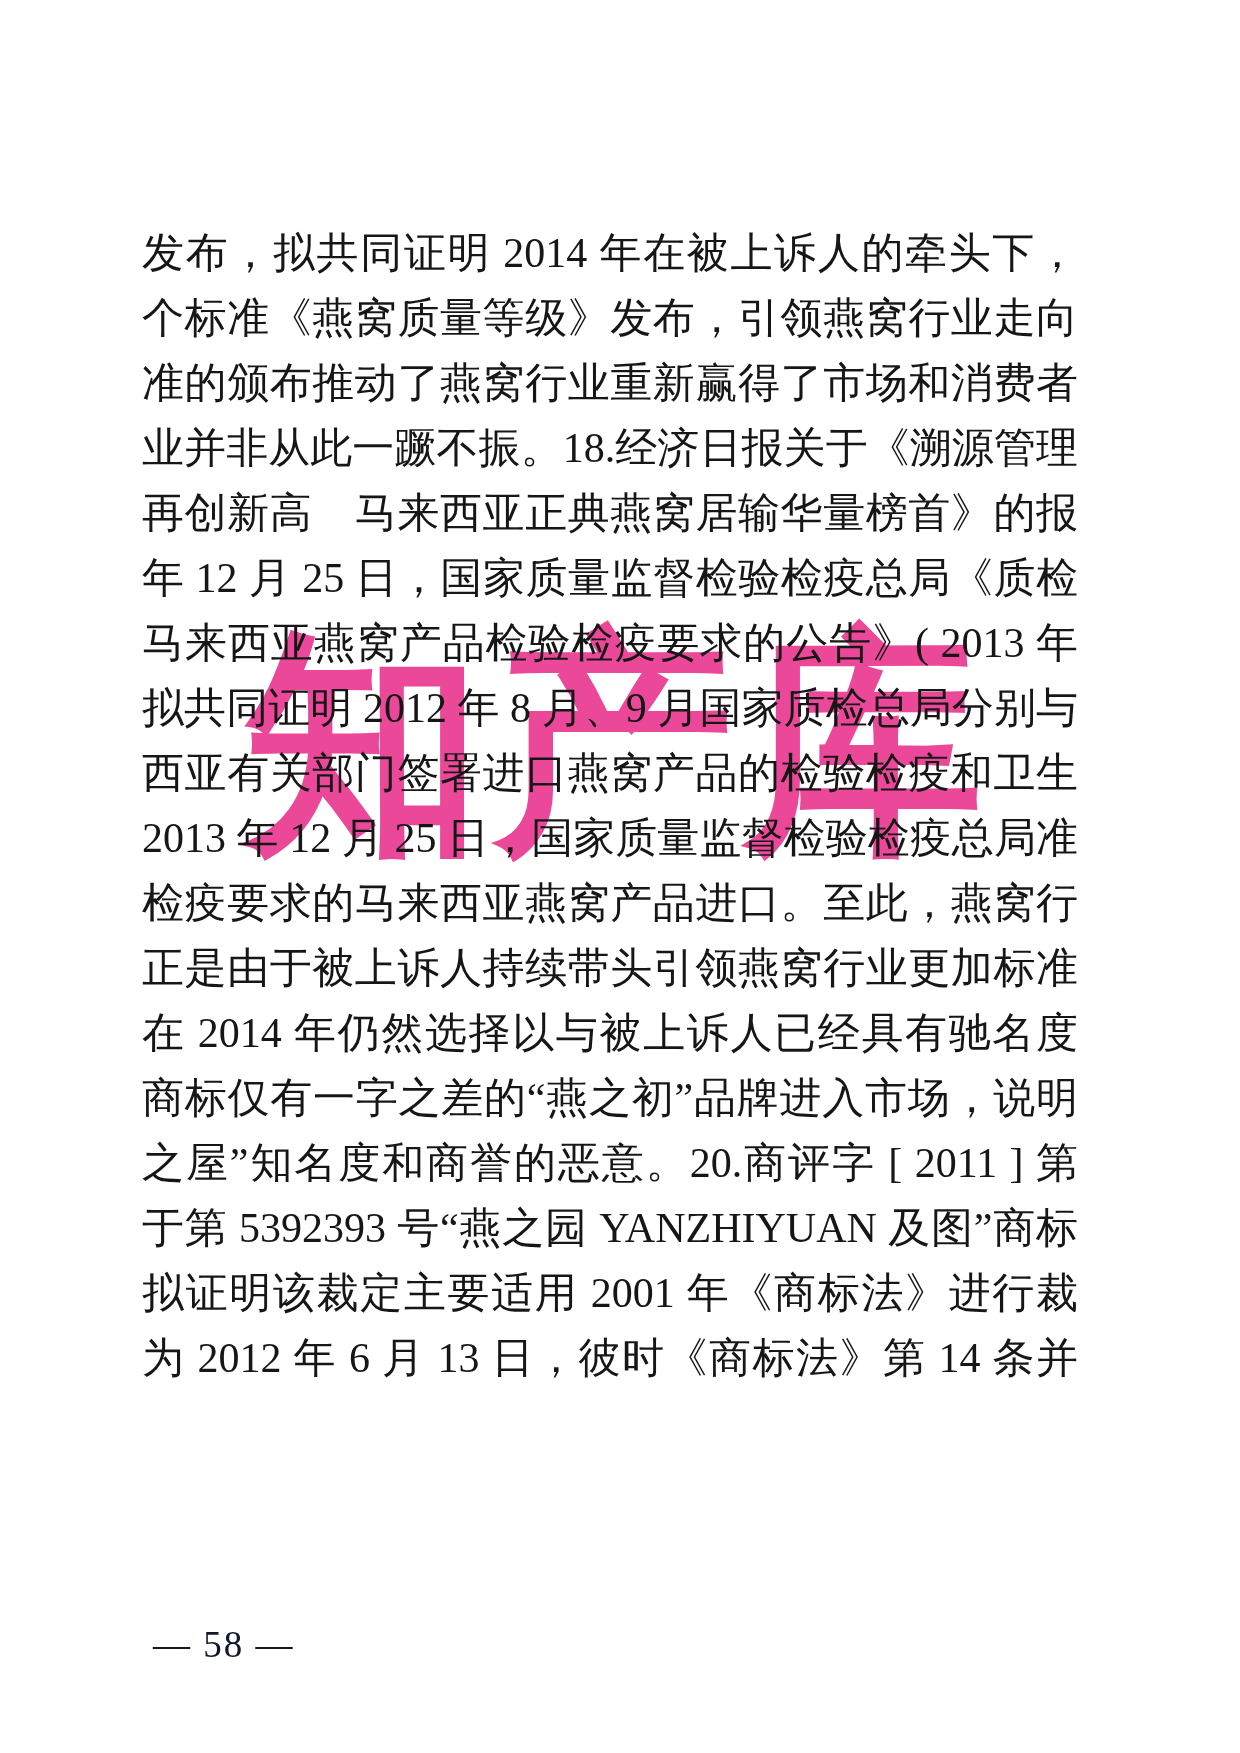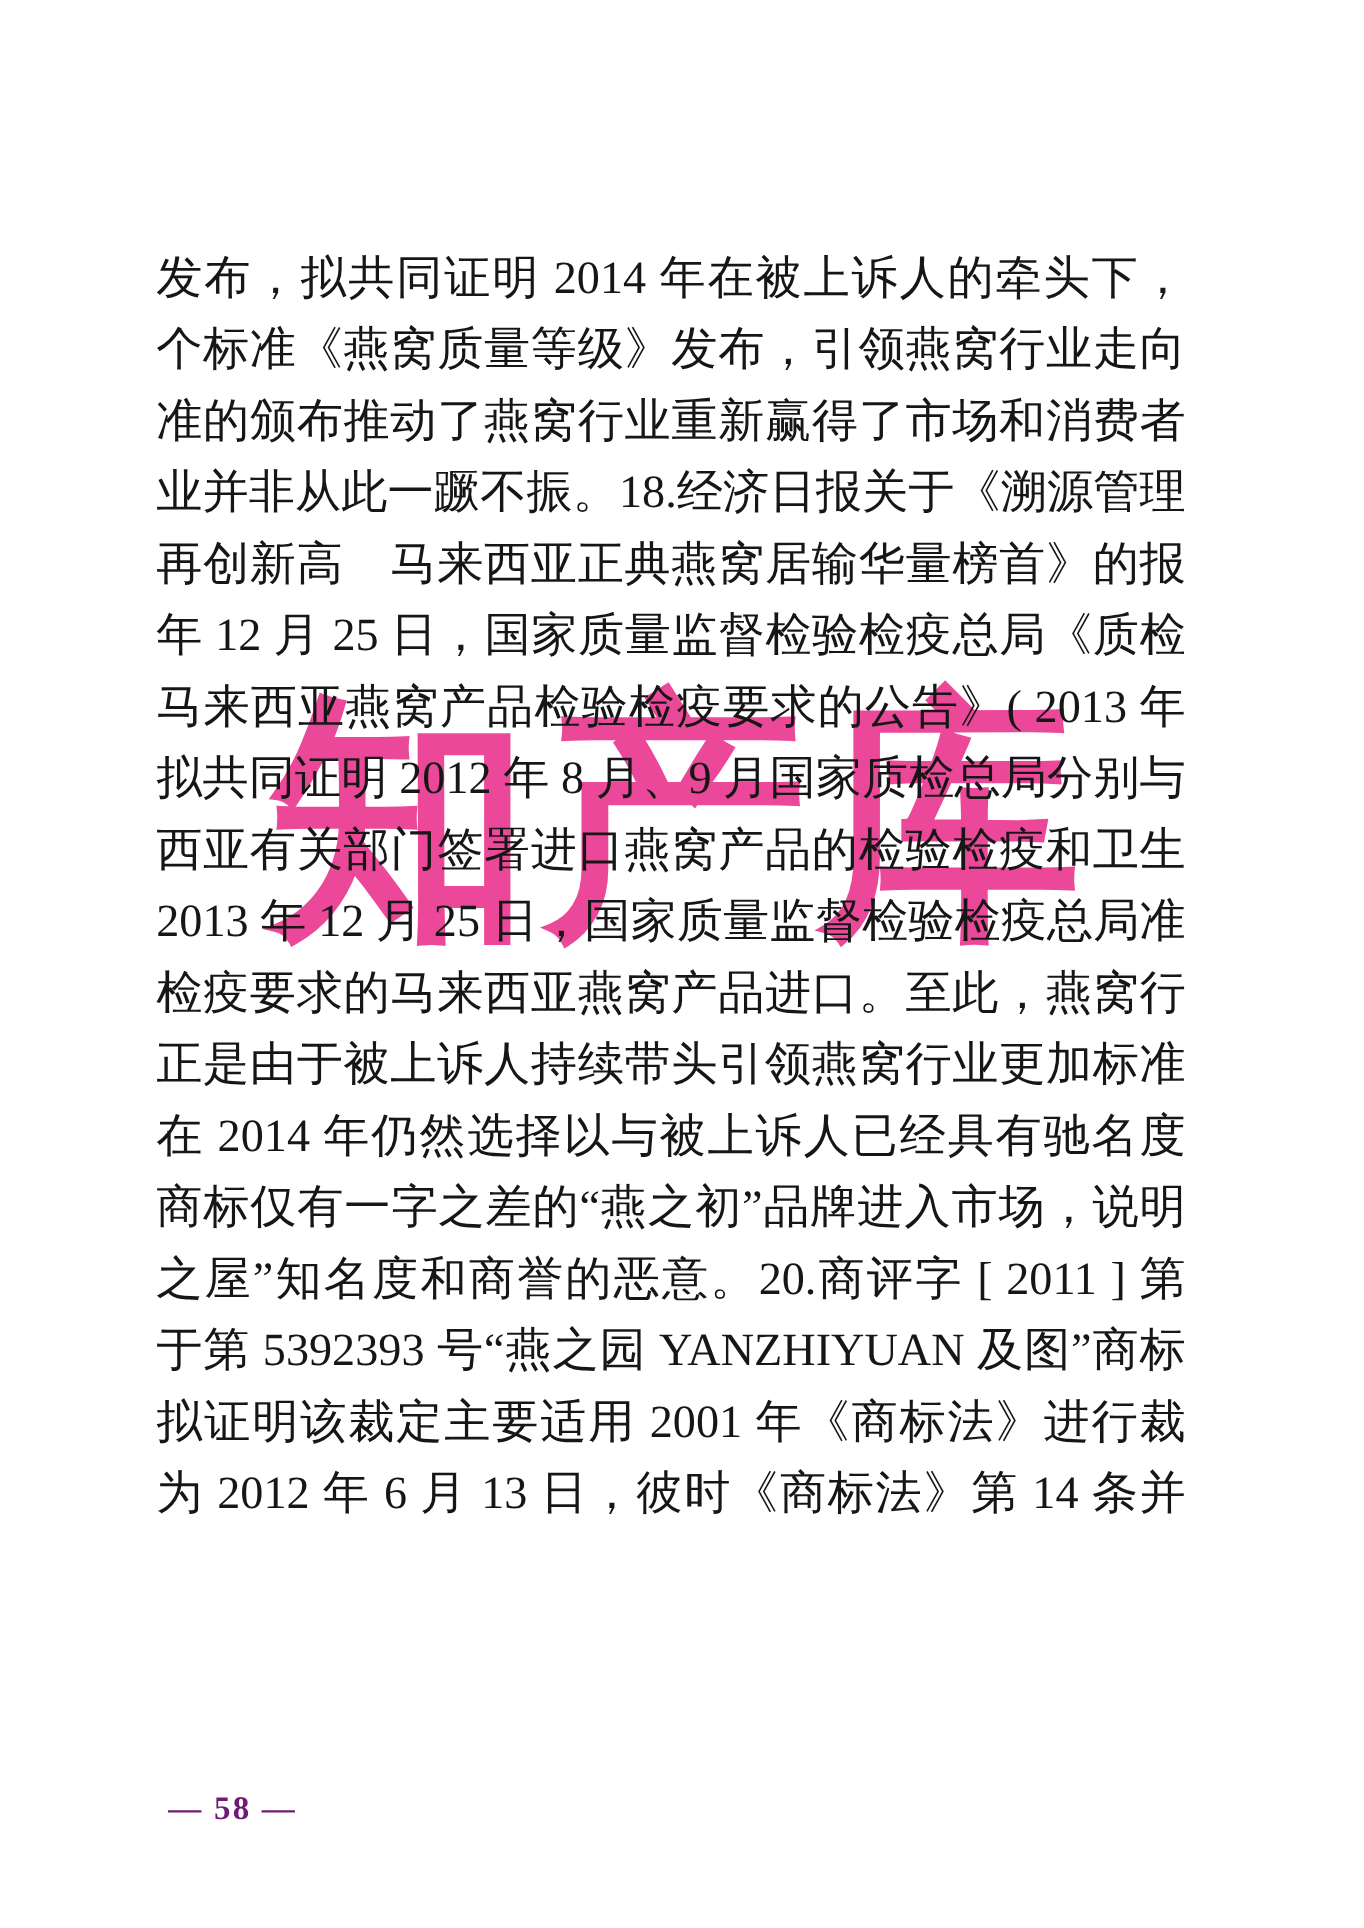--- a/index.html
+++ b/index.html
@@ -46,26 +46,25 @@
     text-align: justify;
     text-align-last: justify;
     text-justify: inter-ideograph;
     overflow: hidden;
   }
   .page-number {
     position: absolute;
     left: 153px;
     top: 1627px;
     z-index: 1;
-    font-size: 30px;
+    font-size: 37px;
     line-height: 36px;
     letter-spacing: 2px;
-    color: #701a75;
+    color: #0f172a;
     white-space: nowrap;
-    font-weight: bold;
   }
 </style>
 </head>
 <body>
 
 <div class="page">
 
   <div class="watermark">知产库</div>
 
   <div class="body-text">

